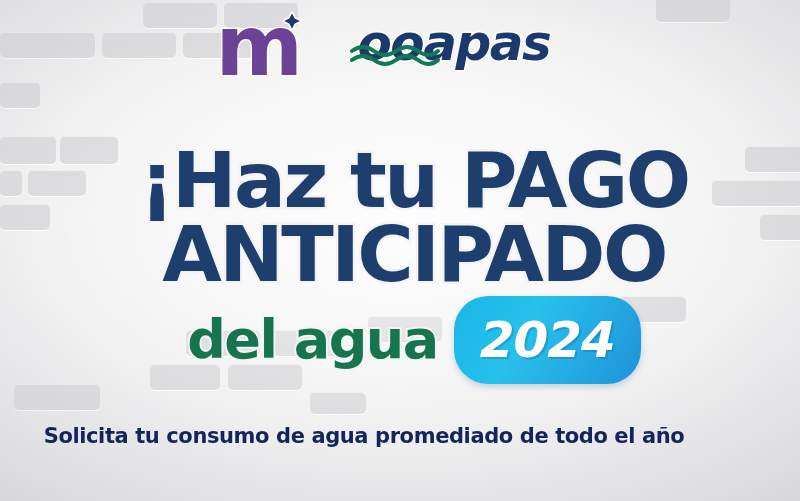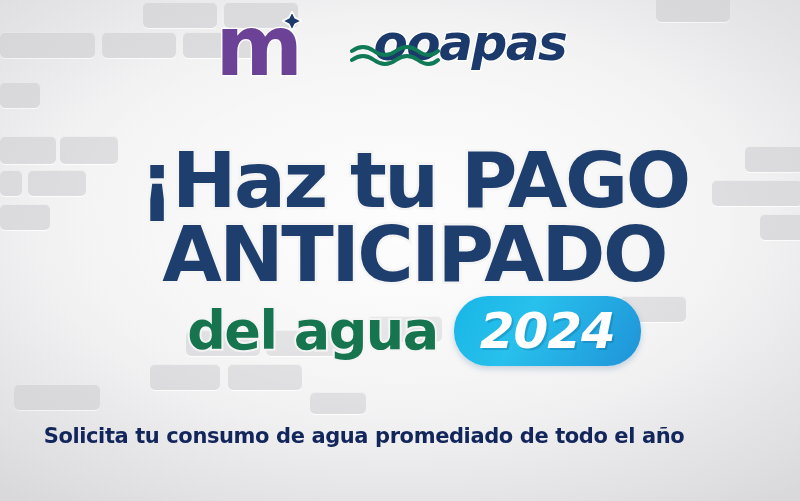--- a/index.html
+++ b/index.html
@@ -92,21 +92,20 @@
     top: 2px;
     font-family: "DejaVu Sans", sans-serif;
     font-weight: 700;
     font-style: italic;
     font-size: 50px;
     line-height: 56px;
     letter-spacing: -1.5px;
     color: #1b3a6b;
     -webkit-text-stroke: 2.5px #ffffff;
     paint-order: stroke fill;
-    margin-left: 16px;
   }
   .logo-ooapas .waves {
     position: absolute;
     left: 0px;
     top: 30px;
     width: 90px;
     height: 26px;
   }
 
   
@@ -150,21 +149,21 @@
     -webkit-text-stroke: 4px #f4f4f5;
     paint-order: stroke fill;
   }
 
   .year-badge {
     position: relative;
     display: inline-flex;
     align-items: center;
     justify-content: center;
     height: 62px;
-    padding: 4px 26px;
+    padding: 13px 26px;
     border-radius: 34px;
     background: linear-gradient(120deg, #18b6e6 0%, #28c0ec 38%, #1f93d8 100%);
     box-shadow: 0 3px 6px rgba(30,80,130,0.22);
   }
   .year-badge .year-text {
     font-family: "DejaVu Sans", sans-serif;
     font-weight: 700;
     font-style: italic;
     font-size: 50px;
     line-height: 50px;

